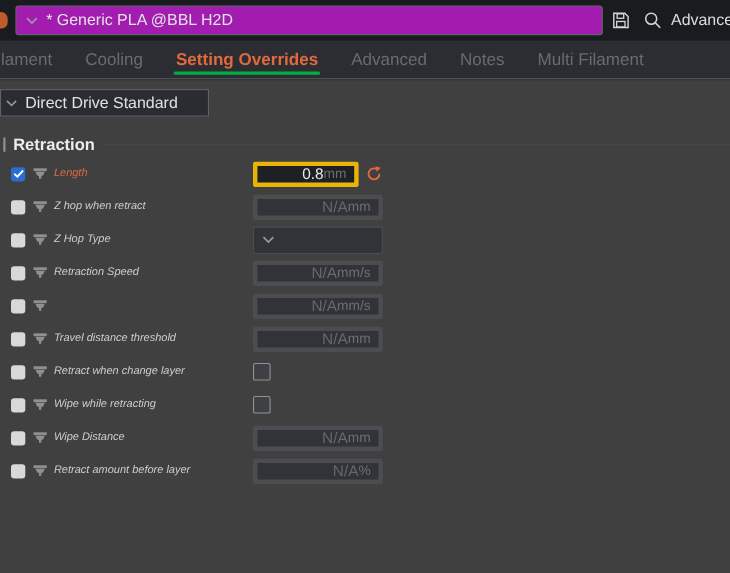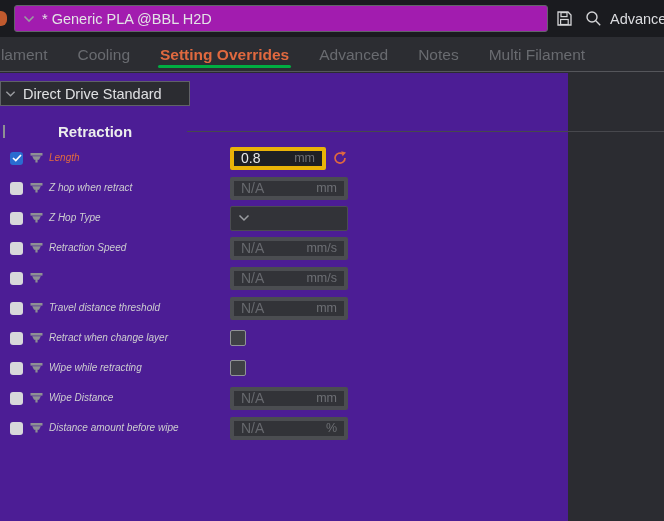--- a/index.html
+++ b/index.html
@@ -44,33 +44,33 @@
     padding-top:2px;
   }
   .tab:first-child { margin-left:-12px; }
   .tab.active { color:#e0693f; font-weight:bold; }
   .tab.active::after {
     content:""; position:absolute; left:-2px; right:-2px; bottom:3px; height:3px;
     background:#00ae42; border-radius:2px;
   }
 
   
-  .content { position:absolute; left:0; top:73px; width:568px; bottom:0; background:#4c1d95; }
+  .content { position:absolute; left:0; top:73px; width:664px; bottom:0; background:#404040;text-align:right; }
 
   .variant-select {
     position:absolute; left:0; top:8px; width:190px; height:25px;
     border:1px solid #606267; background:#2b2c31; display:flex; align-items:center;
     padding:0 6px; cursor:pointer;
   }
   .variant-select .chev { margin-right:7px; margin-left:-2px; flex:0 0 auto; }
   .variant-value { font-size:14.5px; color:#e0e1e3; white-space:nowrap; }
 
   .section-header {
     position:absolute; left:0; top:47px; width:664px; height:22px;
-    display:flex; align-items:center;gap:46px;
+    display:flex; align-items:center;
   }
   .sec-frag { width:5px; height:13px; border-right:2px solid #8e9094; margin-right:7px; }
   .section-title { font-size:15px; font-weight:bold; color:#eceded; white-space:nowrap; }
   .section-divider { flex:1; height:1px; background:#47484d; margin-left:9px; }
 
   .rows { position:absolute; left:0; top:70px; width:664px; }
   .row { display:flex; align-items:center; min-height:30px; padding-left:10px; }
   .row-left { display:flex; align-items:center; width:220px; flex:0 0 auto; }
   .cb {
     width:13px; height:13px; border-radius:3px; flex:0 0 auto;
@@ -332,21 +332,21 @@
   </div>
       <div class="row">
     <div class="row-left">
       <span class="cb">
         
       </span>
       <svg class="nozzle" width="15" height="15" viewBox="0 0 15 15">
         <rect x="1.5" y="2" width="12" height="2.6" fill="#8e9094"></rect>
         <path d="M3.2 5.2 h8.6 l-1.8 3.6 h-1.4 v2.6 h-2.2 v-2.6 h-1.4 z" fill="#8e9094"></path>
       </svg>
-      <span class="row-label">Distance amount before wipe</span>
+      <span class="row-label">Retract amount before layer</span>
     </div>
     <div class="ctrl">
           <div class="field disabled">
             <span class="val">N/A</span>
             <span class="unit">%</span>
           </div>
         </div>
   </div>
     </div>
 </div>

